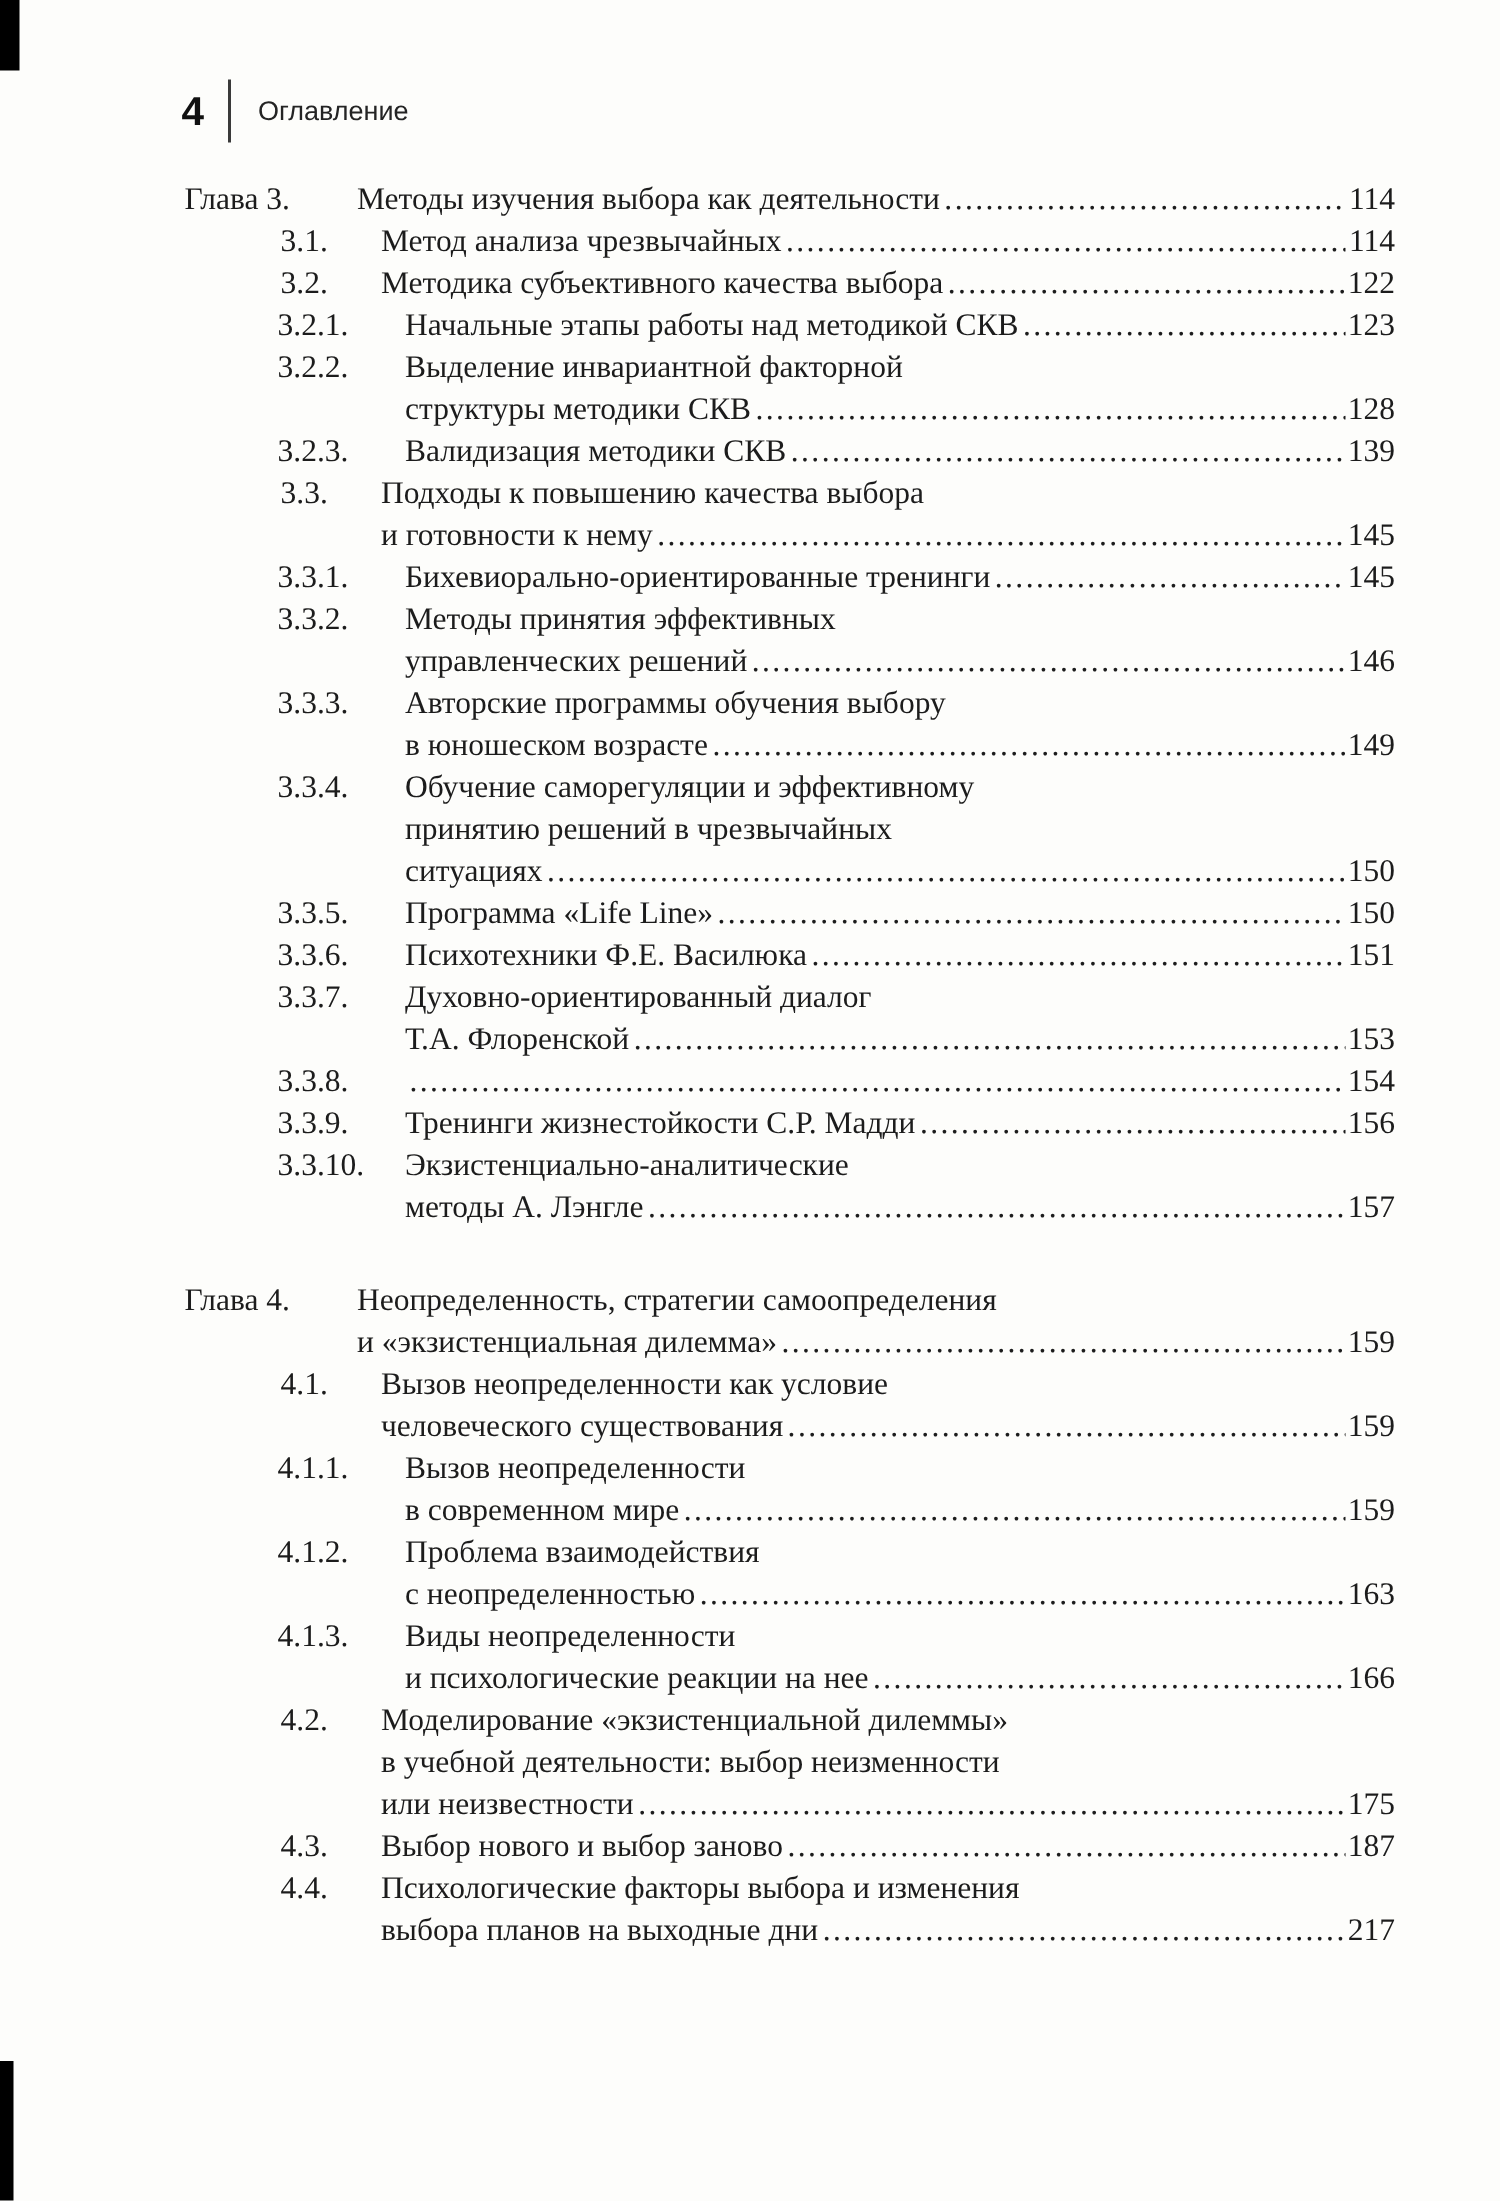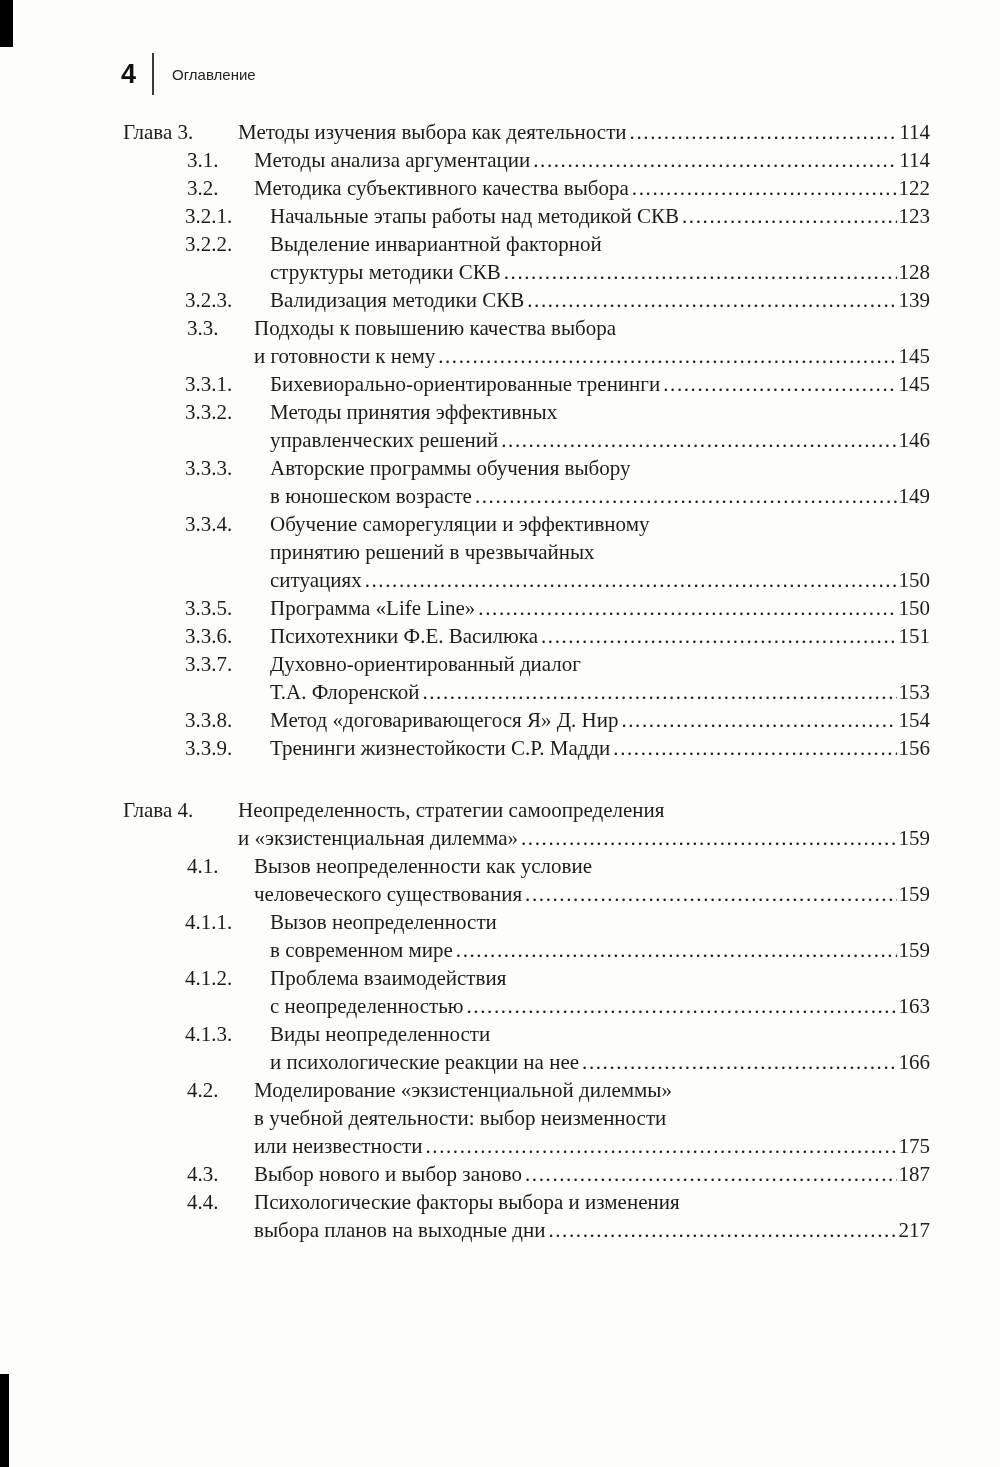--- a/index.html
+++ b/index.html
@@ -34,21 +34,21 @@
     color: #111;
     line-height: 44px;
   }
   .head-rule {
     width: 2px;
     height: 42px;
     background: #3a3a3a;
     margin: 0 18px 0 16px;
   }
   .head-title {
-    font-size: 15px;
+    font-size: 18px;
     color: #242424;
   }
 
   
   .toc {
     position: absolute;
     top: 118px;
     left: 123px;
     right: 70px;
     font-size: 21px;
@@ -104,21 +104,21 @@
             <span class="t">Методы изучения выбора как деятельности</span>
             <span class="dots"></span>
             <span class="pg">114</span>
           </span>
         </span>
     </div>
       <div class="toc-entry level-1">
       <span class="entry-label">3.1.</span>
       <span class="entry-text">
           <span class="entry-line last">
-            <span class="t">Методы анализа аргументации</span>
+            <span class="t">Метод анализа чрезвычайных</span>
             <span class="dots"></span>
             <span class="pg">114</span>
           </span>
         </span>
     </div>
       <div class="toc-entry level-1">
       <span class="entry-label">3.2.</span>
       <span class="entry-text">
           <span class="entry-line last">
             <span class="t">Методика субъективного качества выбора</span>
@@ -241,33 +241,43 @@
             <span class="t">Т.А. Флоренской</span>
             <span class="dots"></span>
             <span class="pg">153</span>
           </span>
         </span>
     </div>
       <div class="toc-entry level-2">
       <span class="entry-label">3.3.8.</span>
       <span class="entry-text">
           <span class="entry-line last">
-            <span class="t">Метод «договаривающегося Я» Д. Нир</span>
             <span class="dots"></span>
             <span class="pg">154</span>
           </span>
         </span>
     </div>
       <div class="toc-entry level-2">
       <span class="entry-label">3.3.9.</span>
       <span class="entry-text">
           <span class="entry-line last">
             <span class="t">Тренинги жизнестойкости С.Р. Мадди</span>
             <span class="dots"></span>
             <span class="pg">156</span>
+          </span>
+        </span>
+    </div>
+      <div class="toc-entry level-2">
+      <span class="entry-label">3.3.10.</span>
+      <span class="entry-text">
+          <span class="entry-line">Экзистенциально-аналитические</span>
+          <span class="entry-line last">
+            <span class="t">методы А. Лэнгле</span>
+            <span class="dots"></span>
+            <span class="pg">157</span>
           </span>
         </span>
     </div>
       <div class="toc-entry level-0">
       <span class="entry-label">Глава 4.</span>
       <span class="entry-text">
           <span class="entry-line">Неопределенность, стратегии самоопределения</span>
           <span class="entry-line last">
             <span class="t">и «экзистенциальная дилемма»</span>
             <span class="dots"></span>

